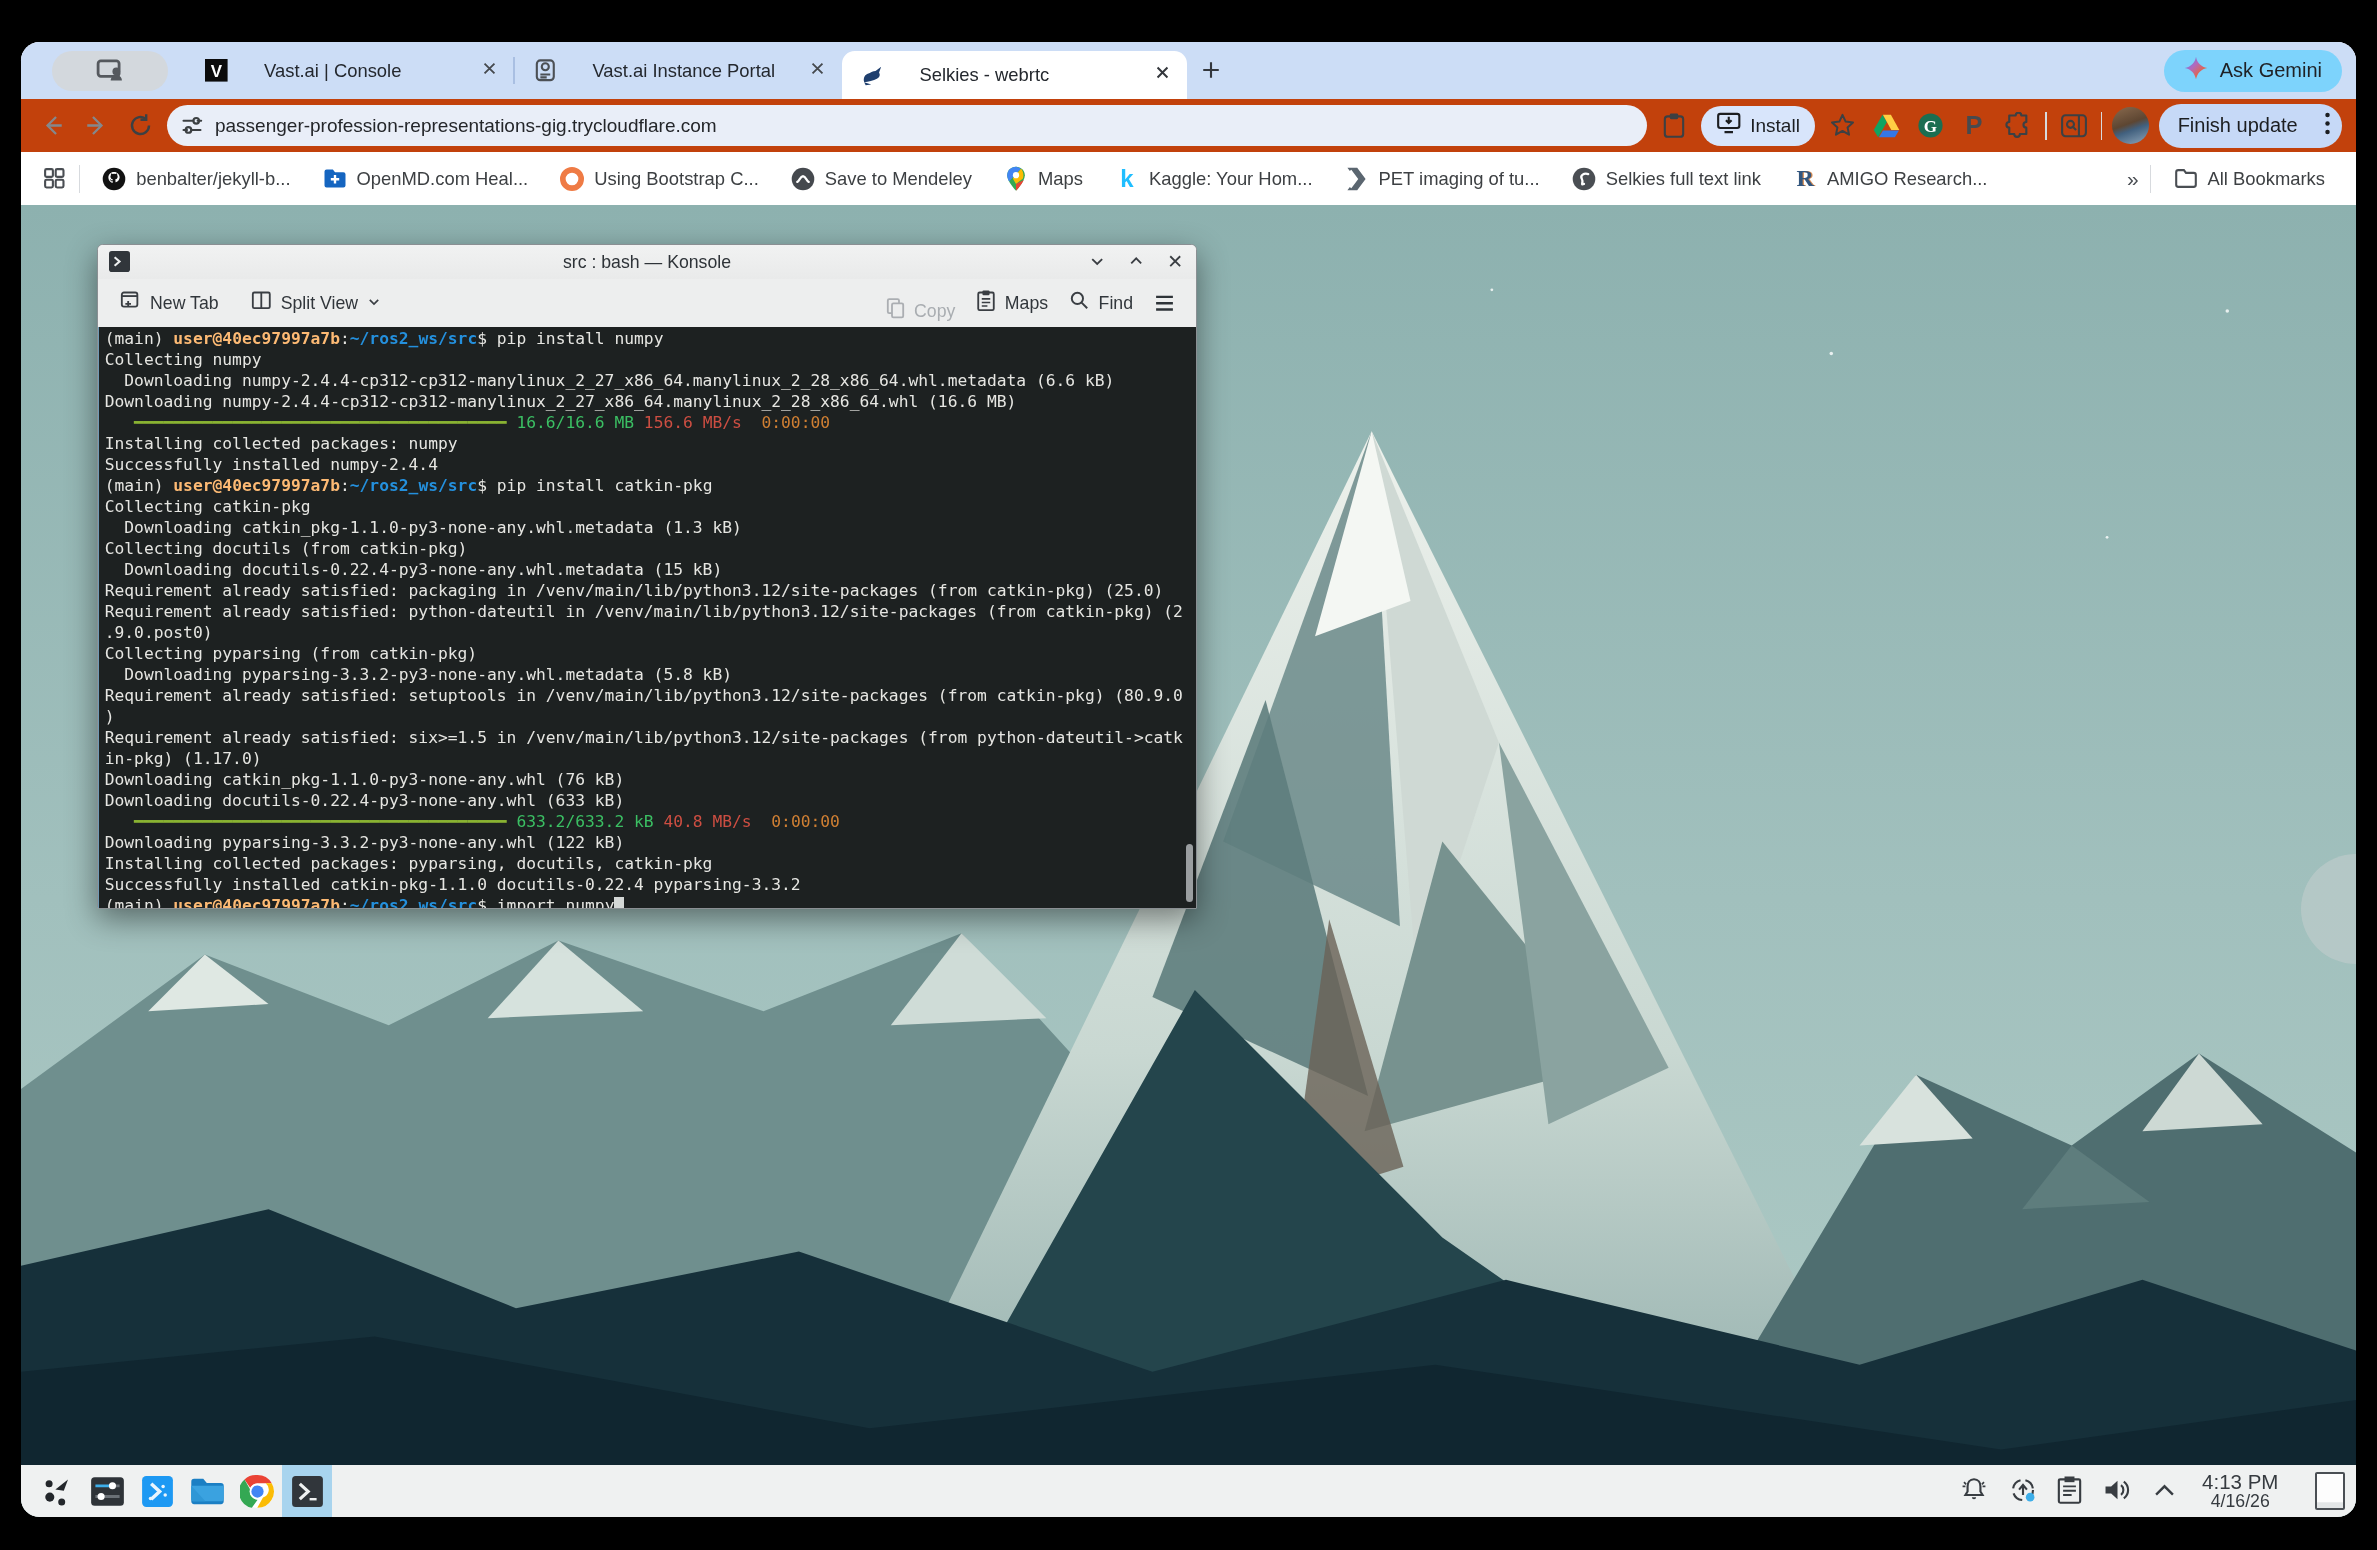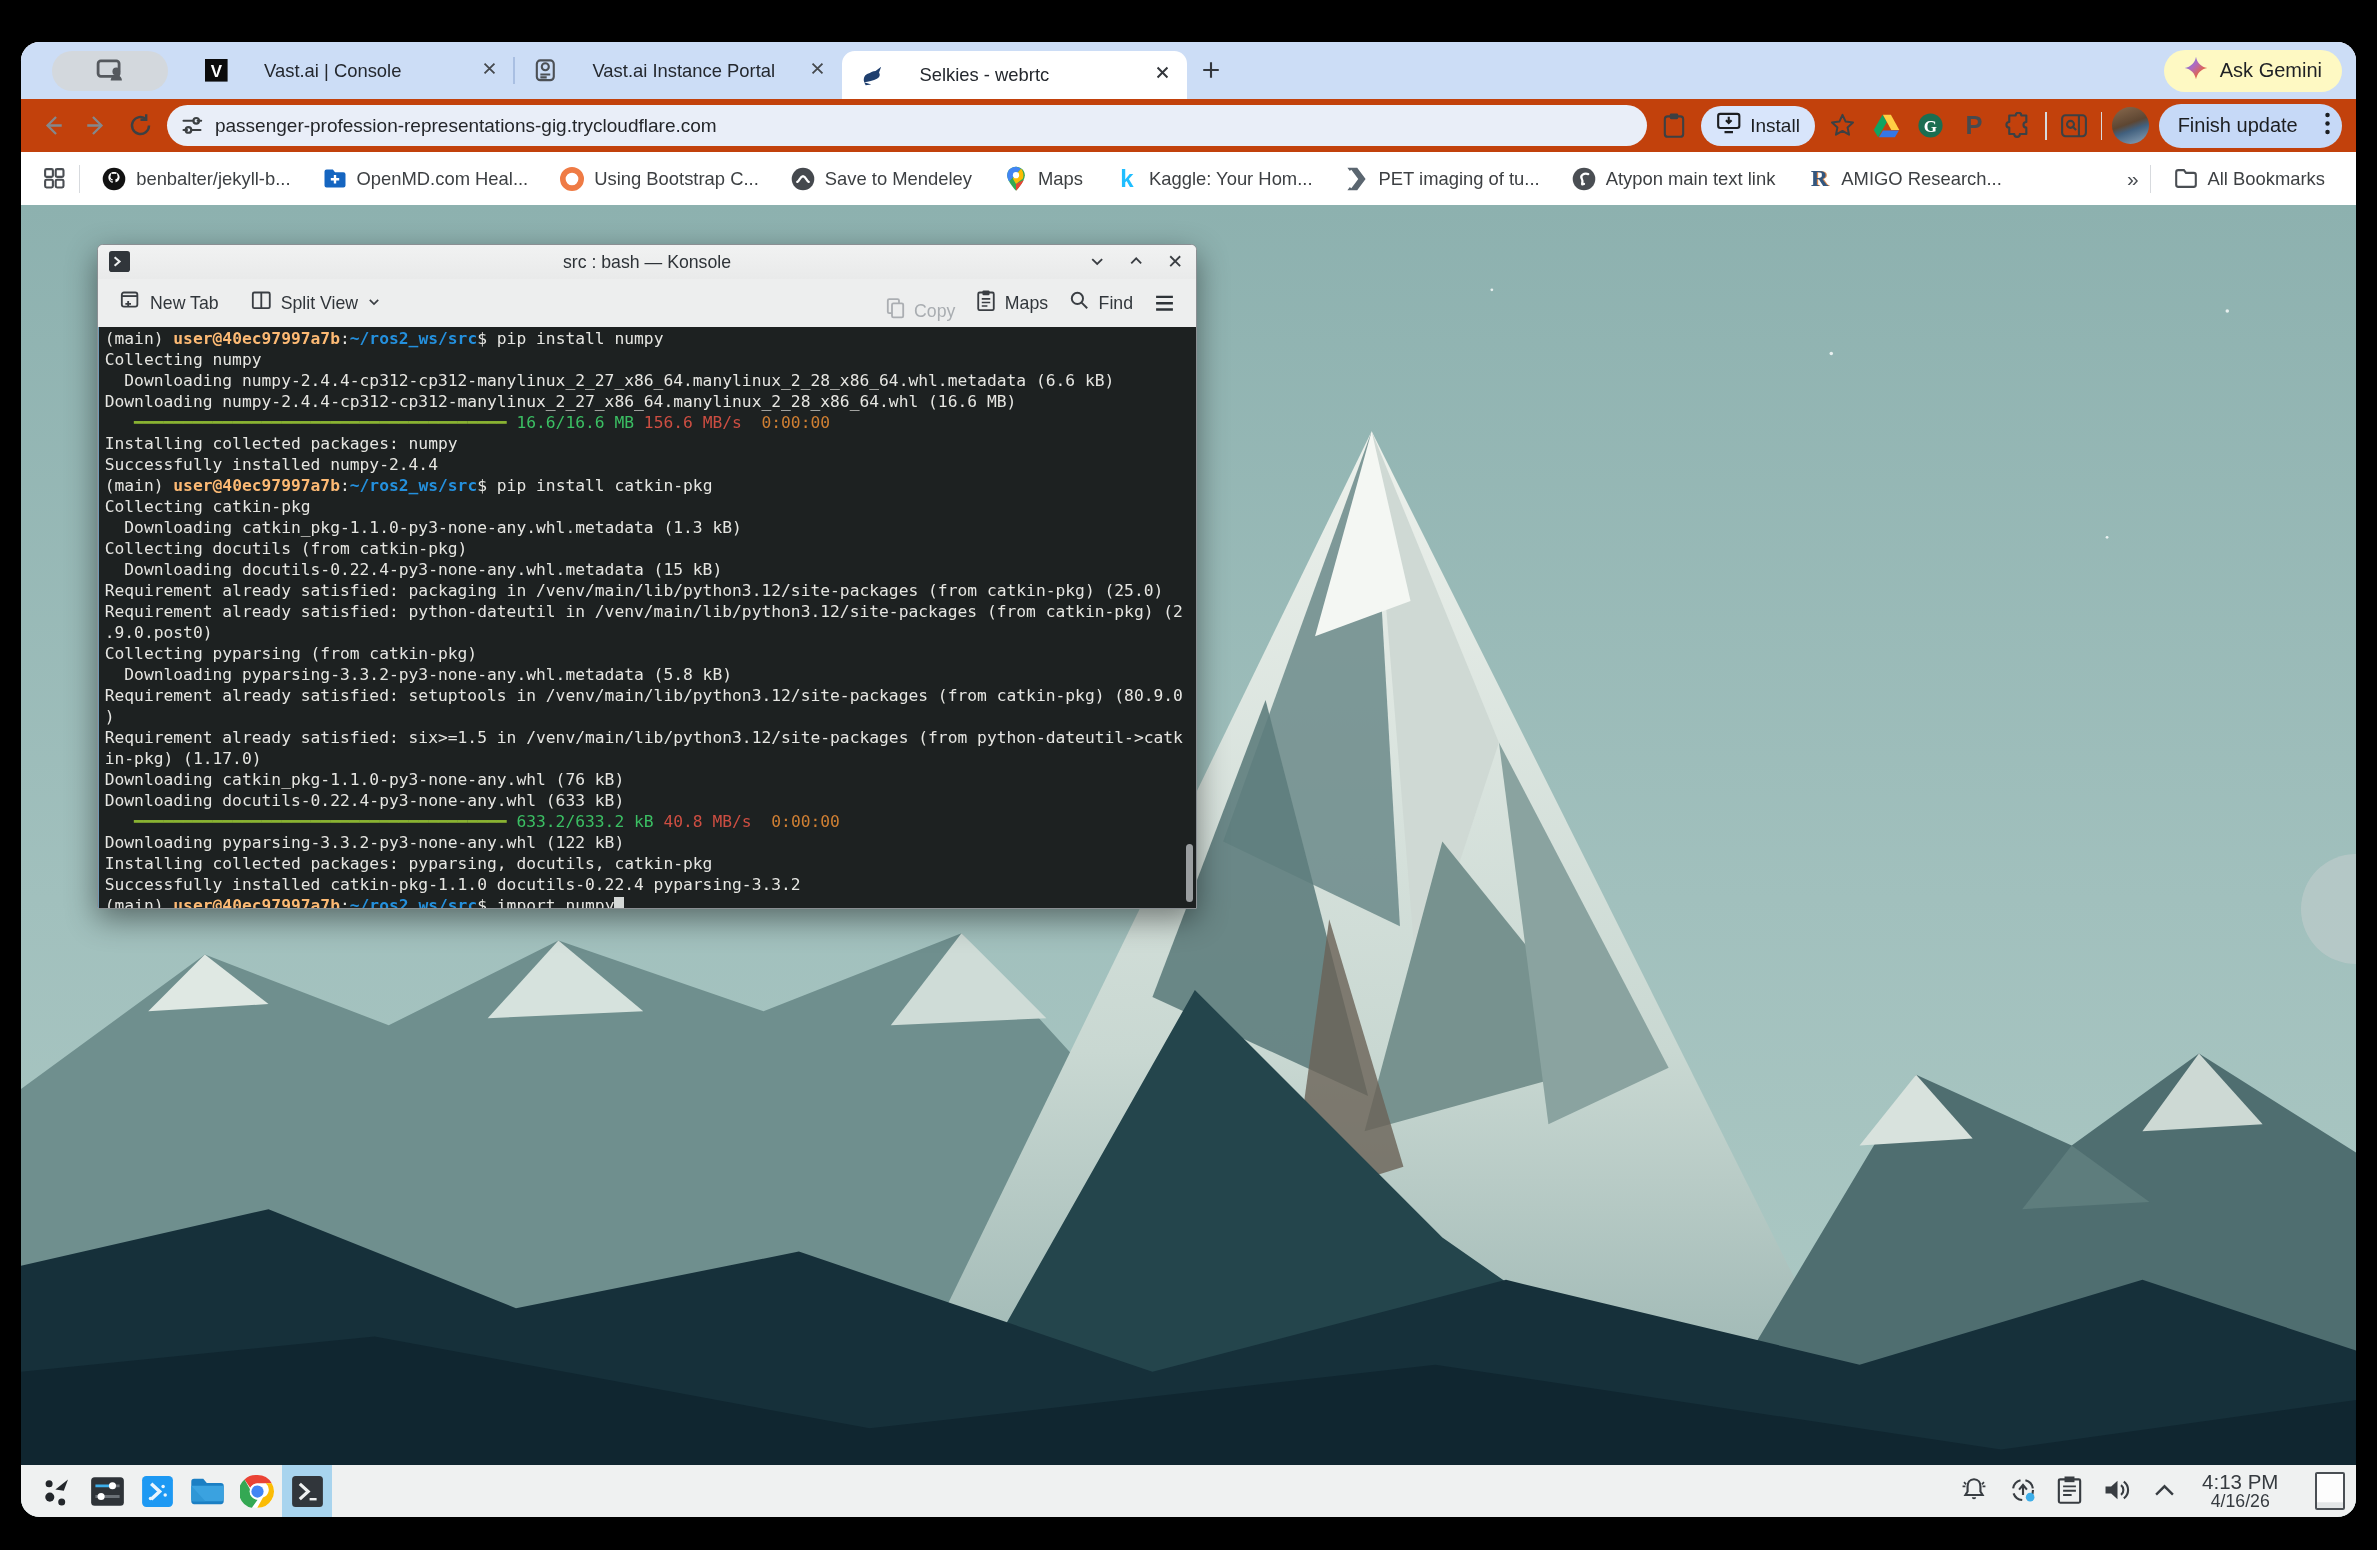--- a/index.html
+++ b/index.html
@@ -11,21 +11,21 @@
   .tabstrip{height:57px;background:#ccddf6;display:flex;align-items:center;padding:0 14px 0 31px;flex:none;}
   .tabsearch{width:116px;height:40px;border-radius:20px;background:#d3d8dd;display:flex;align-items:center;justify-content:center;flex:none;}
   .tab{display:flex;align-items:center;gap:11.3px;padding:0 15.6px 0 18.4px;height:57px;color:#24282e;font-size:18.4px;flex:none;}
   .tab.inactive{width:293px;}
   .tab.active{background:#fff;height:48px;align-self:flex-end;border-radius:12.7px 12.7px 0 0;width:311px;}
   .tab .label{flex:1;white-space:nowrap;overflow:hidden;margin-left:24px;}
   .tabdiv{width:1.4px;height:27px;background:#a9bfe2;flex:none;}
   .favicon{width:24px;height:24px;flex:none;display:flex;align-items:center;justify-content:center;}
   .closeX{flex:none;}
   .newtab{margin-left:12.7px;flex:none;}
-  .gemini{margin-left:auto;height:42px;border-radius:21px;background:#fef9c3;display:flex;align-items:center;gap:11.3px;
+  .gemini{margin-left:auto;height:42px;border-radius:21px;background:#7dd3fc;display:flex;align-items:center;gap:11.3px;
     padding:0 20px;font-size:20px;color:#1f2125;flex:none;}
   
   .toolbar{height:53px;background:#c2410c;display:flex;align-items:center;padding:0 14px;gap:10px;flex:none;}
   .navbtn{width:34px;height:34px;display:flex;align-items:center;justify-content:center;flex:none;}
   .omnibox{flex:1;height:41px;border-radius:20.5px;background:#e9eef8;display:flex;align-items:center;gap:11.3px;
     padding:0 7px 0 12.7px;min-width:0;}
   .url{font-size:19px;color:#24262a;white-space:nowrap;overflow:hidden;}
   .chip{height:40px;border-radius:20px;background:#d8e5fb;display:flex;align-items:center;gap:8.5px;padding:0 15.6px;
     font-size:19px;color:#1c1e21;flex:none;}
   .sep{width:1.4px;height:28px;background:#d7dade;flex:none;}
@@ -323,21 +323,21 @@
         </span>
         <span>PET imaging of tu...</span>
       </div>
       <div class="bm">
         <span class="bmicon">
           <svg width="24" height="24" viewBox="0 0 34 34">
               <circle cx="17" cy="17" r="16" fill="#4a4e53"></circle>
               <path d="M23 10c-6-2-12 2-9 7s-3 9 3 7" fill="none" stroke="#fff" stroke-width="3.2" stroke-linecap="round"></path>
             </svg>
         </span>
-        <span>Atypon main text link</span>
+        <span>Selkies full text link</span>
       </div>
       <div class="bm">
         <span class="bmicon" style="font-family:'Liberation Serif',serif;font-size:24px;color:#33567e;text-shadow:1.4px 0 0 #d98e54;">R</span>
         <span>AMIGO Research...</span>
       </div>
       <span style="margin-left:auto;font-size:21px;color:#4a4e53;">»</span>
       <div class="sep"></div>
       <div class="bm">
         <span class="bmicon">
           <svg width="24" height="21" viewBox="0 0 34 30">

